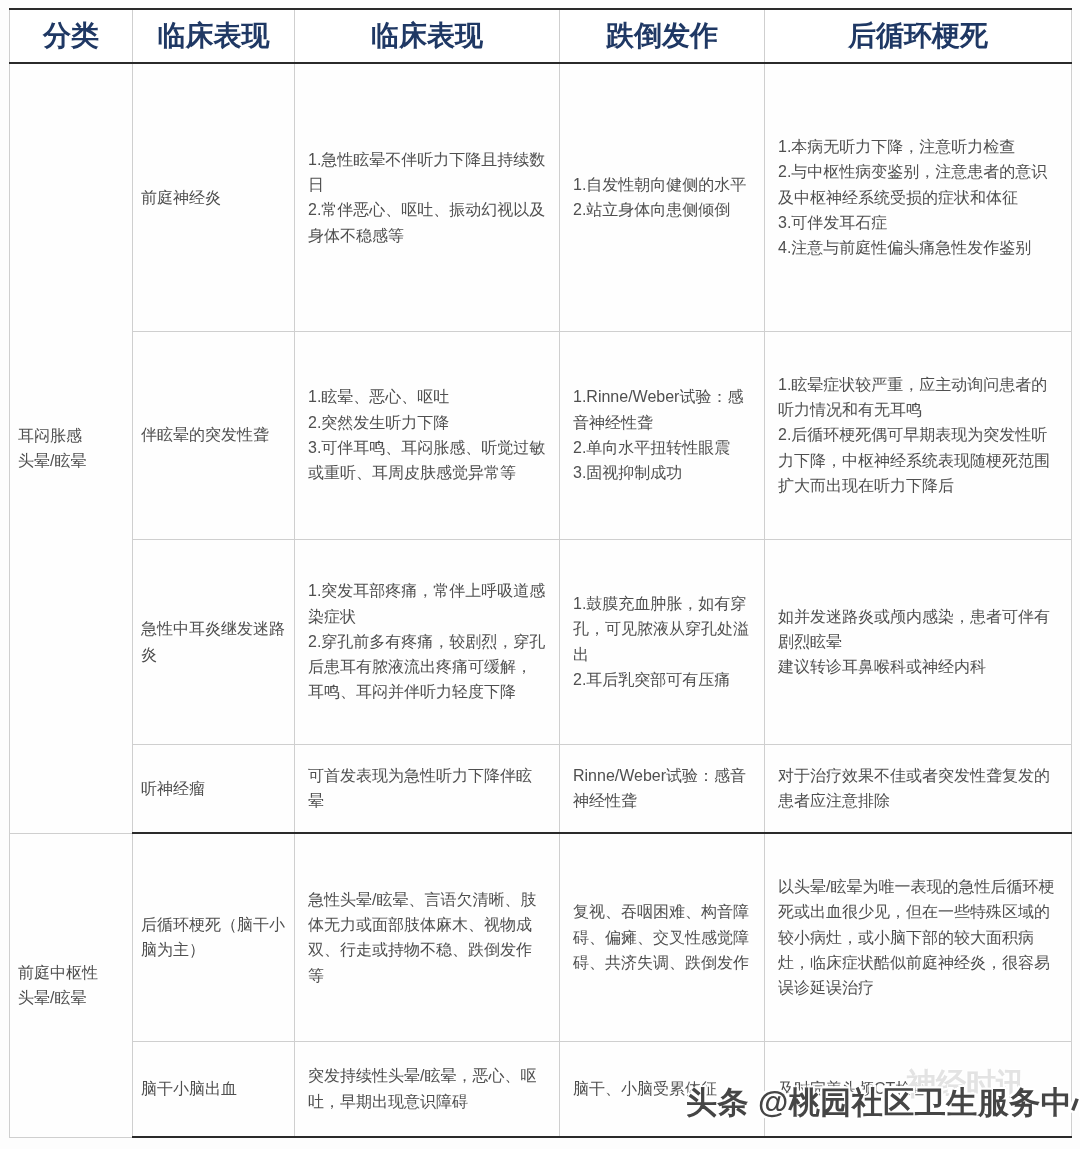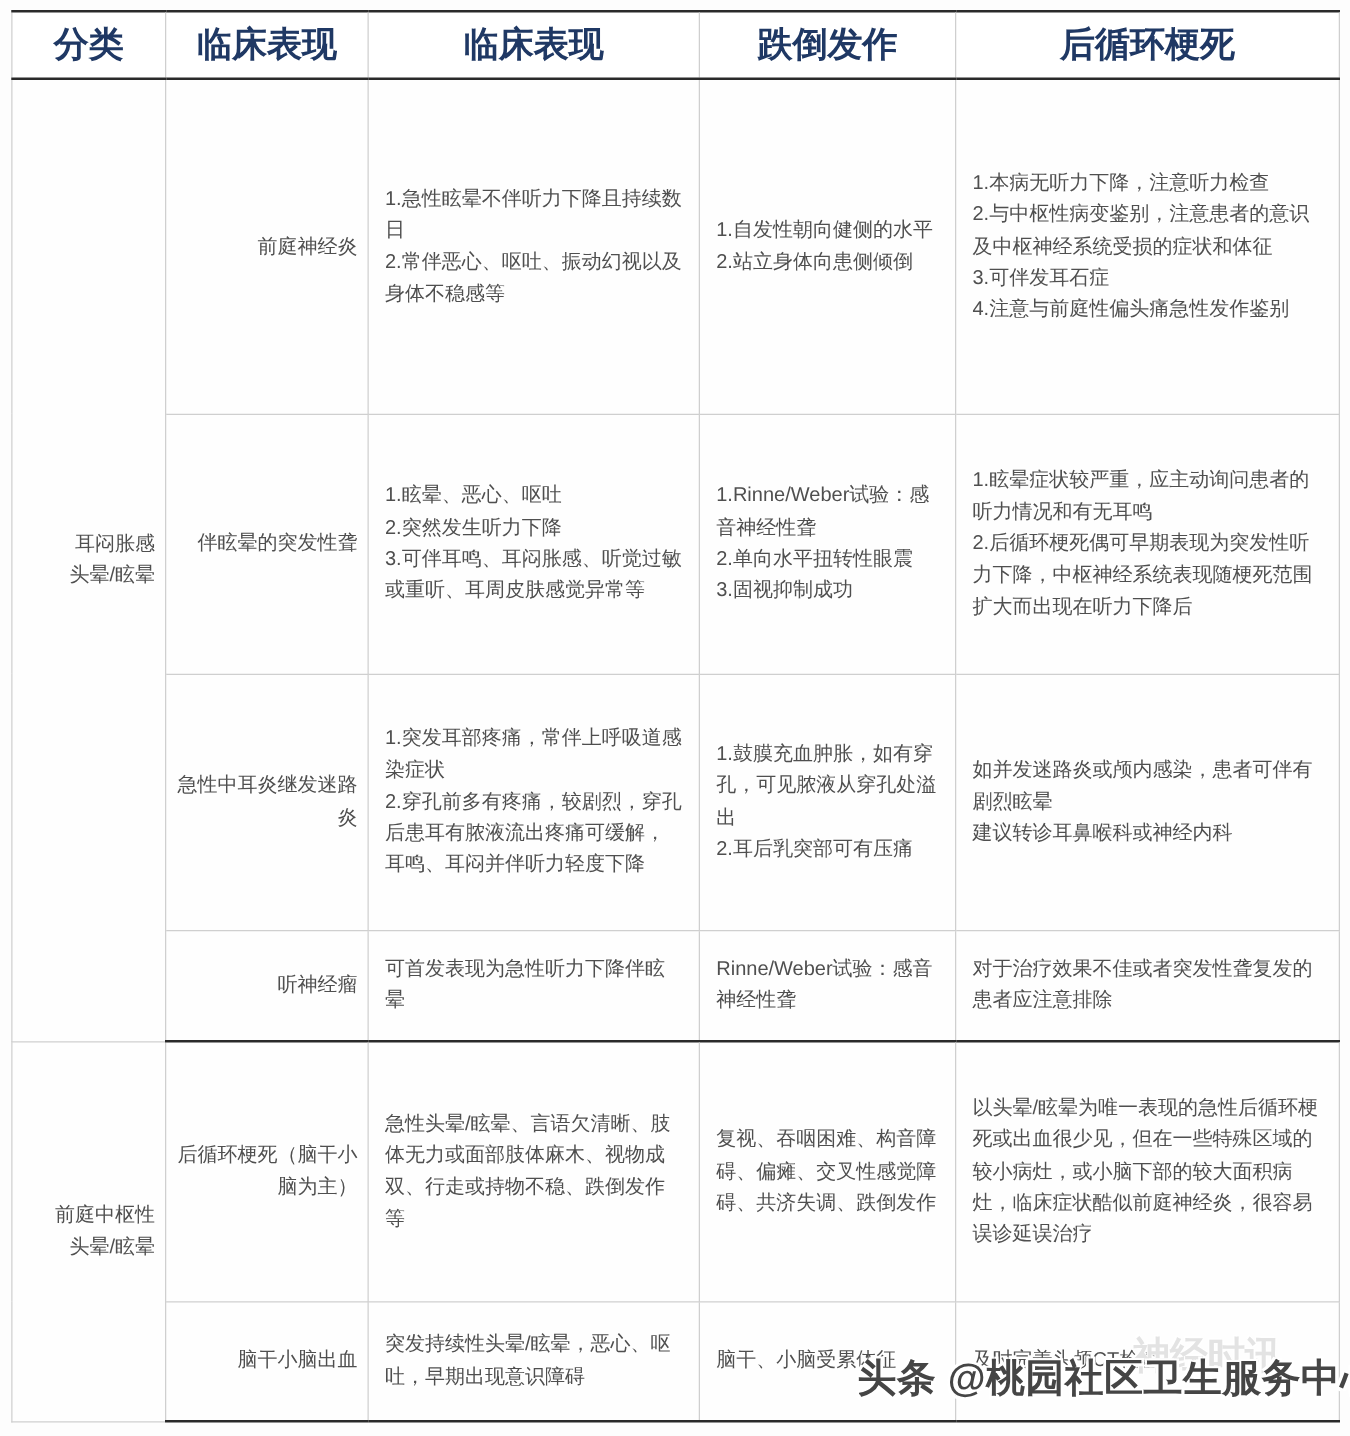--- a/index.html
+++ b/index.html
@@ -24,21 +24,21 @@
     color:var(--body_text);
     font-size:16px;line-height:1.58;vertical-align:middle;
     white-space:pre-line;word-break:break-all;
   }
   .med thead th{
     color:var(--header_text);font-size:28px;font-weight:bold;text-align:center;
     height:50px;border-top:2px solid var(--border_dark);
     border-bottom:2px solid var(--border_dark);
     background:#fff;
   }
-  td.center{text-align:right;padding:4px 8px;}
+  td.center{text-align:left;padding:4px 8px;}
   td.left{text-align:left;padding:10px 13px;}
   tr.section-end td{border-bottom:2px solid var(--border_dark);}
   tr.table-end td{border-bottom:2px solid var(--border_dark);}
   .wm-ghost{
     position:absolute;left:906px;top:1064px;z-index:2;
     font-size:30px;font-weight:bold;color:#e3e3e3;white-space:nowrap;
     text-shadow:1px 1px 0 #fff,-1px -1px 0 #fff;
   }
   .wm{
     position:absolute;left:686px;top:1082px;z-index:3;

